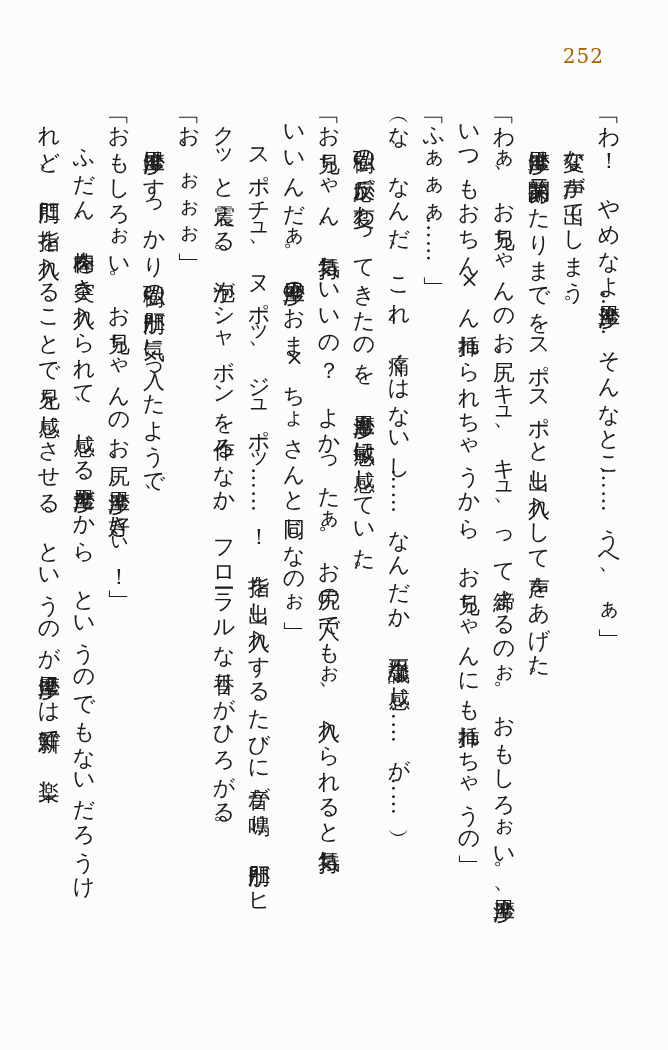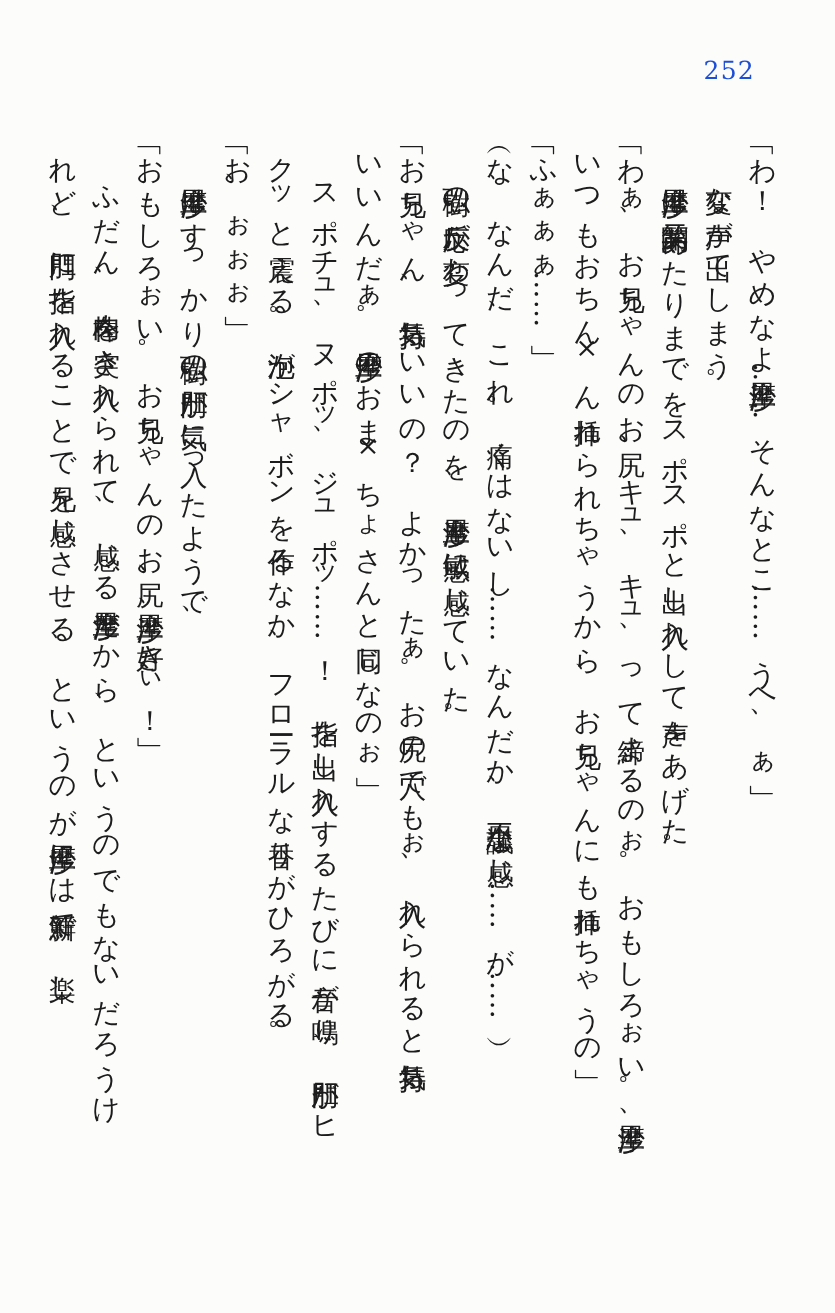--- a/index.html
+++ b/index.html
@@ -18,21 +18,21 @@
   .page {
     position: absolute;
     inset: 0;
   }
   .page-number {
     position: absolute;
     top: 44px;
     right: 64px;
     font-size: 20px;
     letter-spacing: 1px;
-    color: #1d4ed8;
+    color: #a16207;
   }
   .text-block {
     position: absolute;
     top: 110px;
     right: 41px;
     width: 595px;
     height: 890px;
     writing-mode: vertical-rl;
     text-orientation: mixed;
     font-size: 22px;

